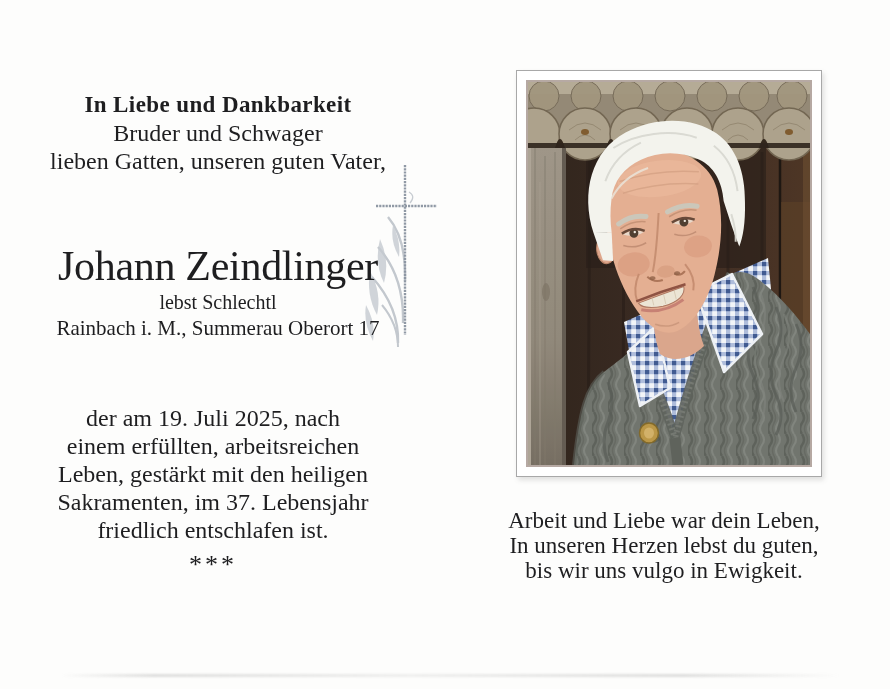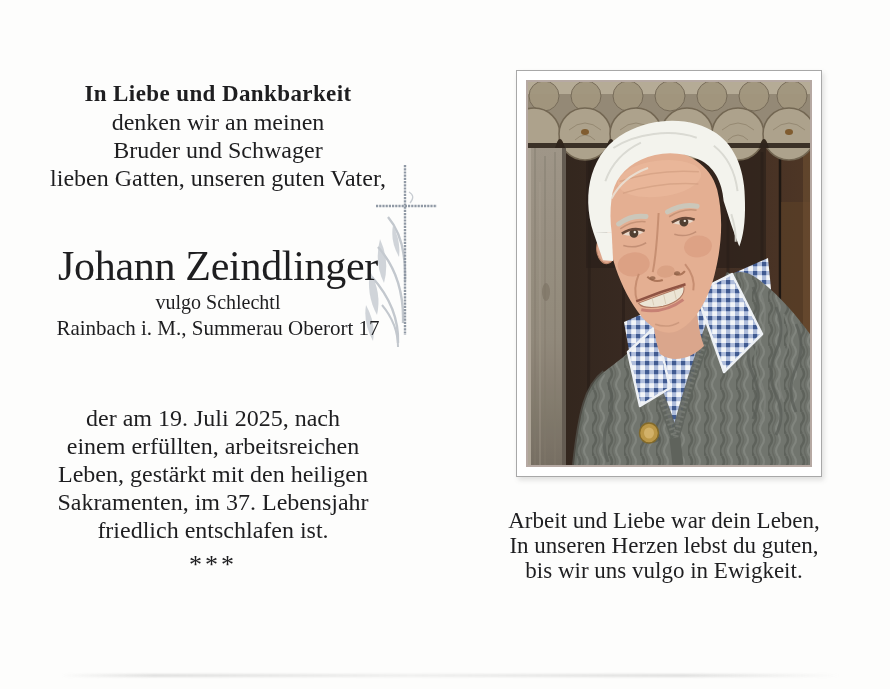--- a/index.html
+++ b/index.html
@@ -4,21 +4,21 @@
 <style>
   html,body{margin:0;padding:0;background:#ffffff;}
   .card{
     position:relative;width:890px;height:689px;background:#fdfdfc;overflow:hidden;
     font-family:"Liberation Serif","DejaVu Serif",serif;color:#1e1e20;
   }
   .abs{position:absolute;}
   .ctr{text-align:center;}
   
   .intro{left:8px;top:80px;width:420px;font-size:24px;line-height:28px;z-index:2;}
-  .intro .title{font-weight:bold;font-size:23px;letter-spacing:.4px;}
+  .intro .title{font-weight:bold;font-size:23px;letter-spacing:.4px;margin-top:11px;}
   .name-block{left:6px;top:242px;width:424px;z-index:2;}
   .name{font-size:42px;line-height:48px;letter-spacing:-.3px;}
   .vulgo{font-size:20px;line-height:24px;margin-top:0px;}
   .address{font-size:21px;line-height:26px;margin-top:1px;}
   .obituary{left:3px;top:404px;width:420px;font-size:24px;line-height:28px;z-index:2;}
   .separator{left:3px;top:550px;width:420px;font-size:26px;letter-spacing:3px;z-index:2;}
   .condolence{left:8px;top:598px;width:420px;font-size:16px;line-height:20px;z-index:2;}
   .verse{left:483px;top:508px;width:362px;font-size:23px;line-height:25px;z-index:2;}
   
   .cross-wrap{left:360px;top:147px;width:98px;height:206px;z-index:1;}
@@ -39,21 +39,20 @@
     filter:blur(1px);z-index:0;
   }
 </style>
 </head>
 <body>
 
 <div class="card">
 
   <div class="abs ctr intro">
     <div class="title">In Liebe und Dankbarkeit</div>
-    <div>denken wir an meinen</div>
     <div>Bruder und Schwager</div>
     <div>lieben Gatten, unseren guten Vater,</div>
   </div>
 
   <div class="abs cross-wrap">
     <svg viewBox="0 0 98 206" width="98" height="206">
 
       <g stroke="#b9bfc6" fill="none" stroke-width="2.4" opacity="0.85">
         <path d="M28 70 C40 84 46 104 45 134"></path>
         <path d="M18 100 C34 118 44 144 43 176"></path>
@@ -70,21 +69,21 @@
       <g stroke="#8b94a1" stroke-width="2.4" stroke-dasharray="2.2 1" opacity="0.95">
         <line x1="45" y1="18" x2="45" y2="188"></line>
         <line x1="16" y1="59" x2="77" y2="59"></line>
       </g>
       <path d="M49 45 Q56 49 50 56" stroke="#aeb5be" fill="none" stroke-width="1.2" opacity="0.7"></path>
     </svg>
   </div>
 
   <div class="abs ctr name-block">
     <div class="name">Johann Zeindlinger</div>
-    <div class="vulgo">vulgo Schlechtl</div>
+    <div class="vulgo">lebst Schlechtl</div>
     <div class="address">Rainbach i. M., Summerau Oberort 17</div>
   </div>
 
   <div class="abs ctr obituary">
     <div>der am 19. Juli 2025, nach</div>
     <div>einem erfüllten, arbeitsreichen</div>
     <div>Leben, gestärkt mit den heiligen</div>
     <div>Sakramenten, im 37. Lebensjahr</div>
     <div>friedlich entschlafen ist.</div>
   </div>

